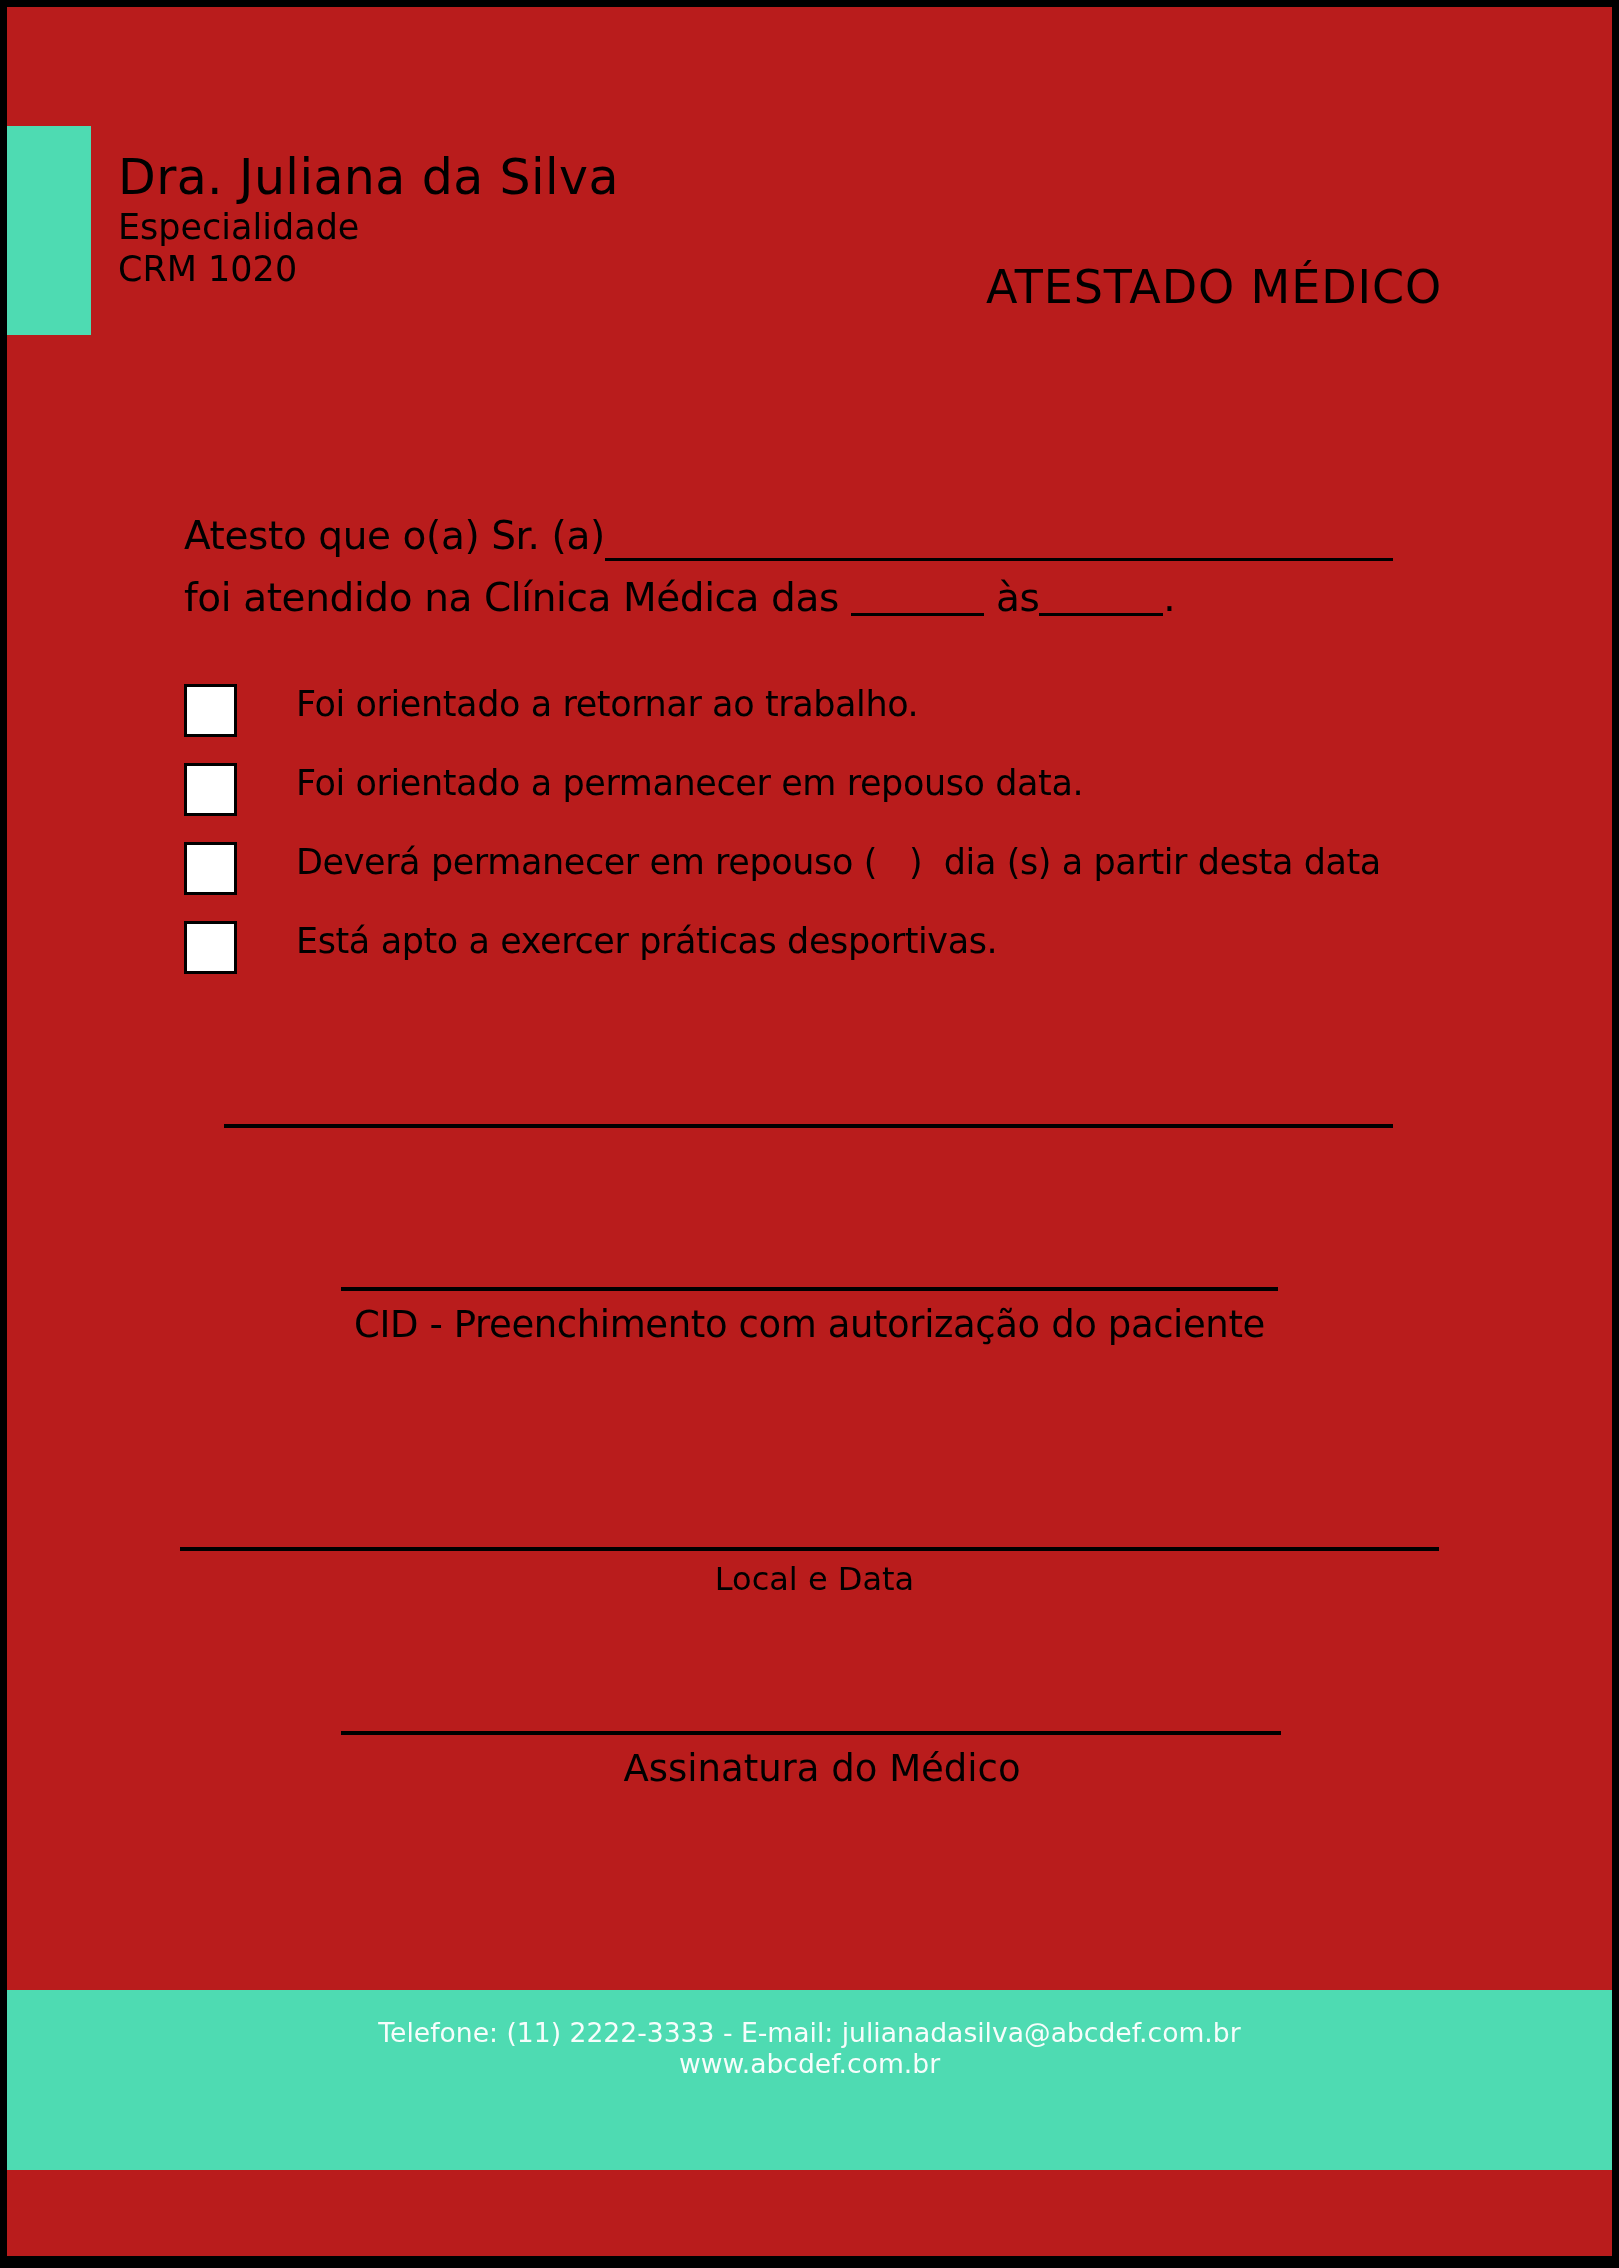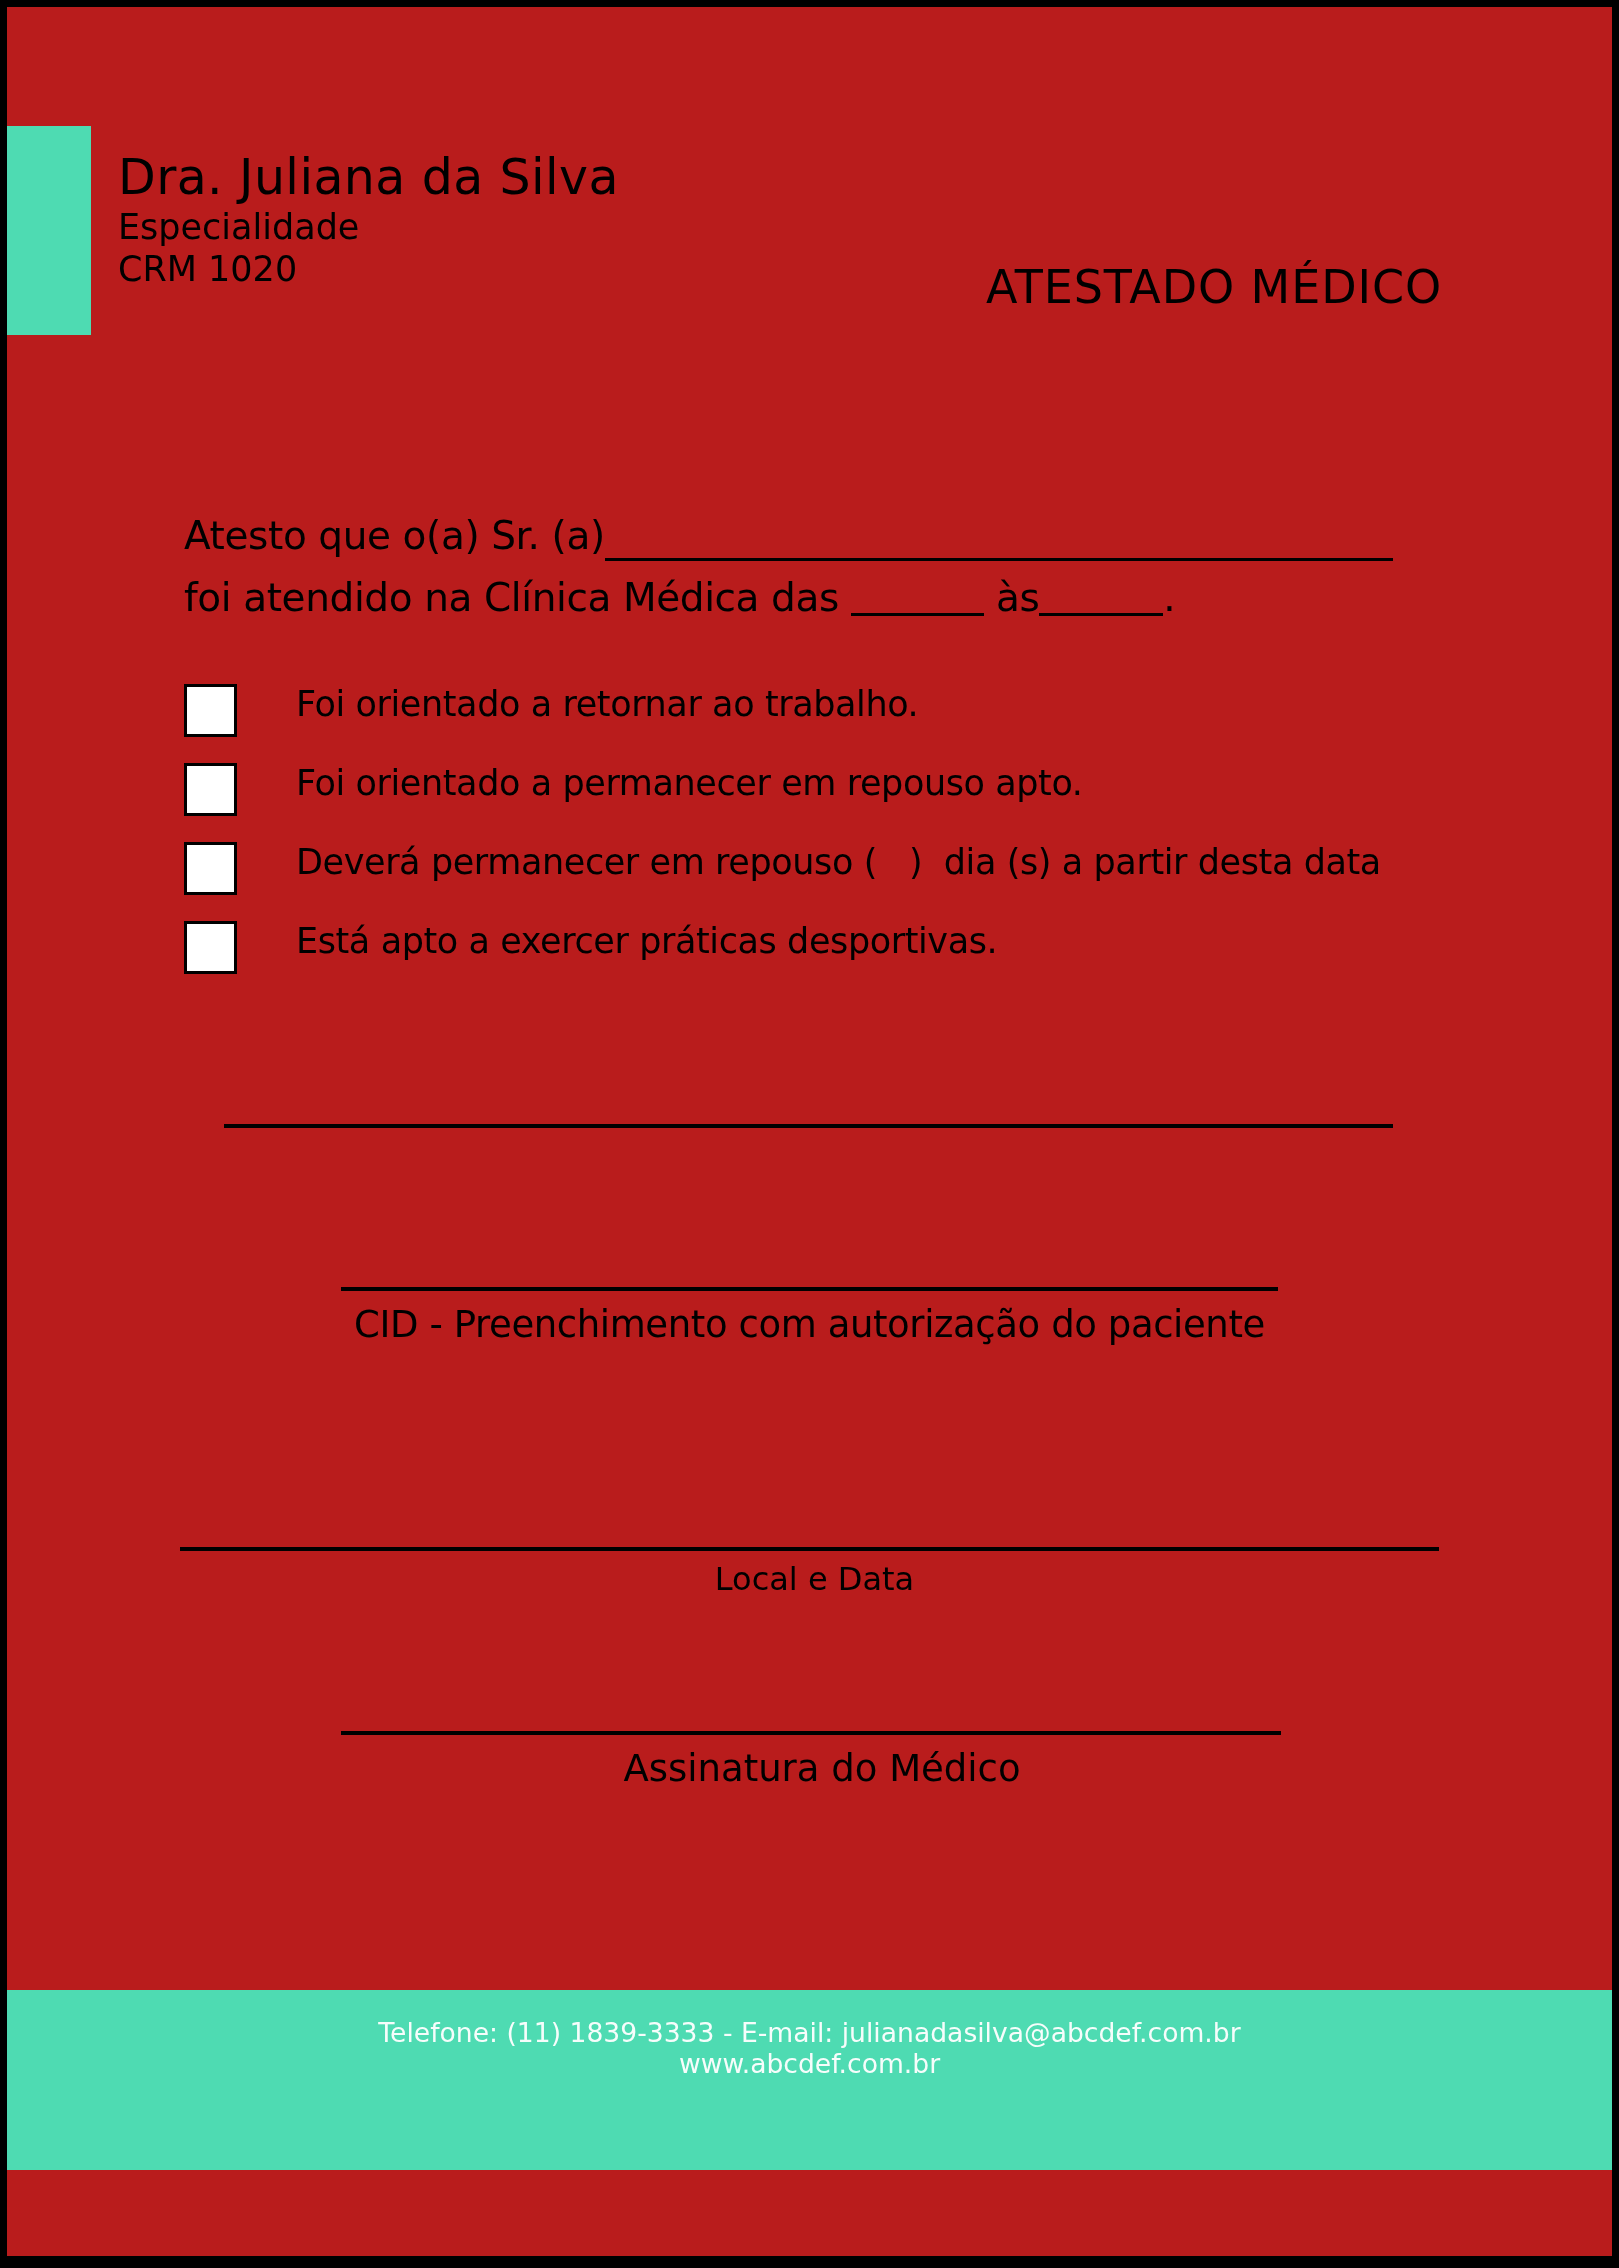--- a/index.html
+++ b/index.html
@@ -88,21 +88,21 @@
     </div>
   </div>
 
   <div class="checklist">
     <div class="check-row">
       <span class="checkbox"></span>
       <span class="check-label">Foi orientado a retornar ao trabalho.</span>
     </div>
     <div class="check-row">
       <span class="checkbox"></span>
-      <span class="check-label">Foi orientado a permanecer em repouso apto.</span>
+      <span class="check-label">Foi orientado a permanecer em repouso data.</span>
     </div>
     <div class="check-row">
       <span class="checkbox"></span>
       <span class="check-label">Deverá permanecer em repouso (   )  dia (s) a partir desta data</span>
     </div>
     <div class="check-row">
       <span class="checkbox"></span>
       <span class="check-label">Está apto a exercer práticas desportivas.</span>
     </div>
   </div>
@@ -112,18 +112,18 @@
   <div class="rule rule-cid"></div>
   <div class="caption caption-cid">CID - Preenchimento com autorização do paciente</div>
 
   <div class="rule rule-local"></div>
   <div class="caption caption-local">Local e Data</div>
 
   <div class="rule rule-sign"></div>
   <div class="caption caption-sign">Assinatura do Médico</div>
 
   <div class="footer accent-bg" style="background: rgb(78, 219, 178);">
-    <div>Telefone: (11) 1839-3333 - E-mail: julianadasilva@abcdef.com.br</div>
+    <div>Telefone: (11) 2222-3333 - E-mail: julianadasilva@abcdef.com.br</div>
     <div>www.abcdef.com.br</div>
   </div>
 
 </div>
 
 
 </body></html>

